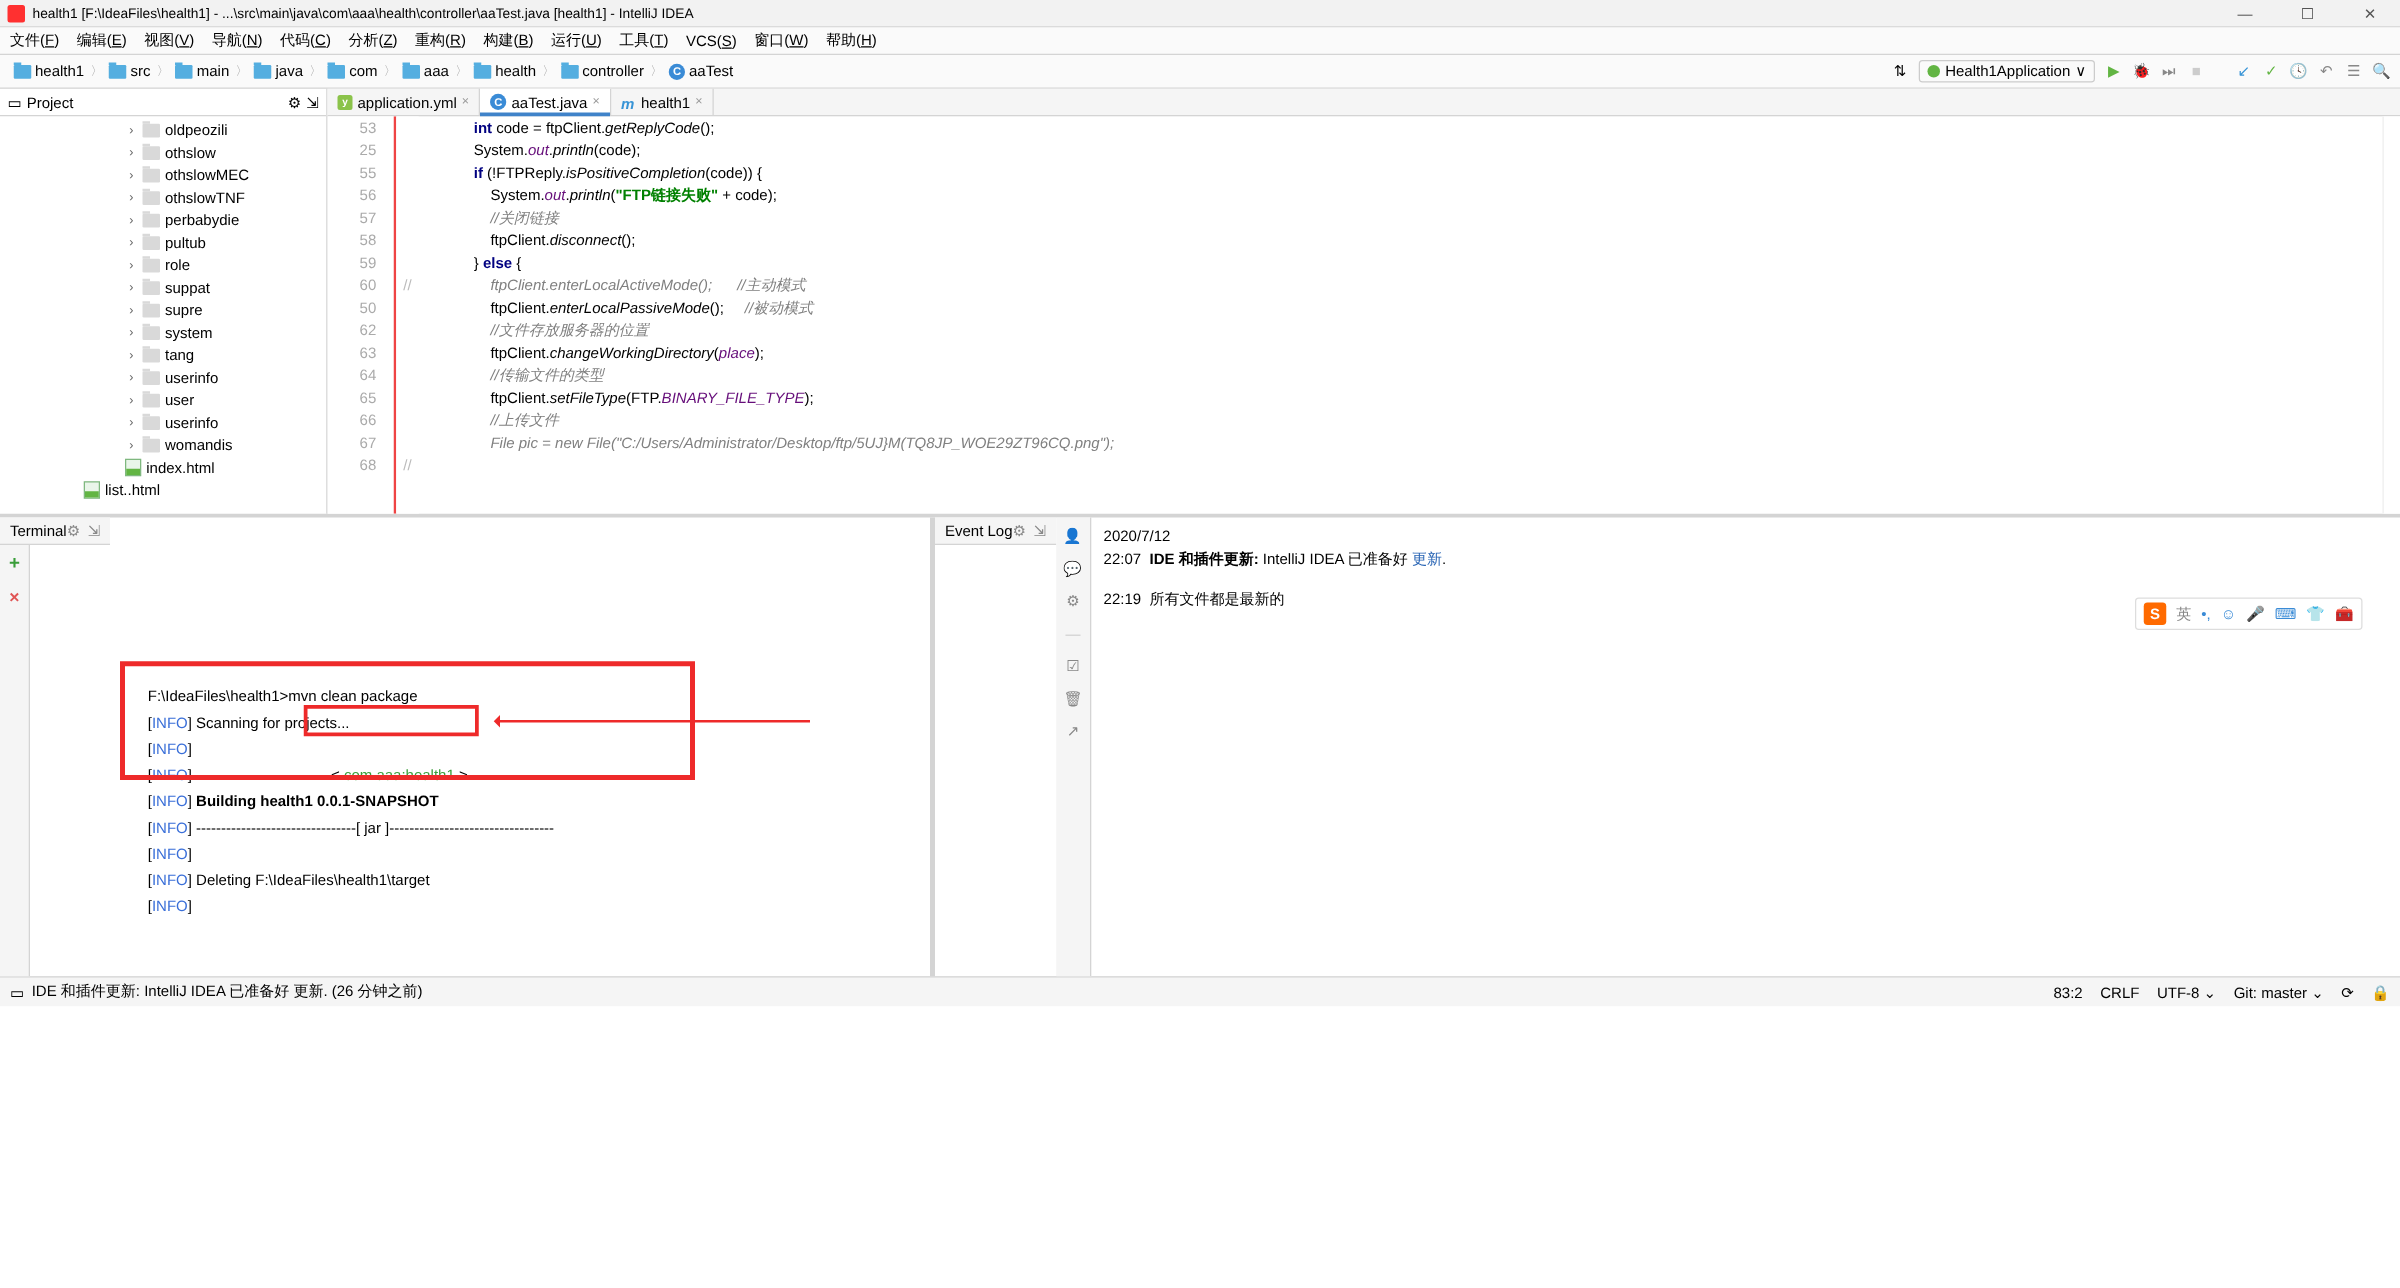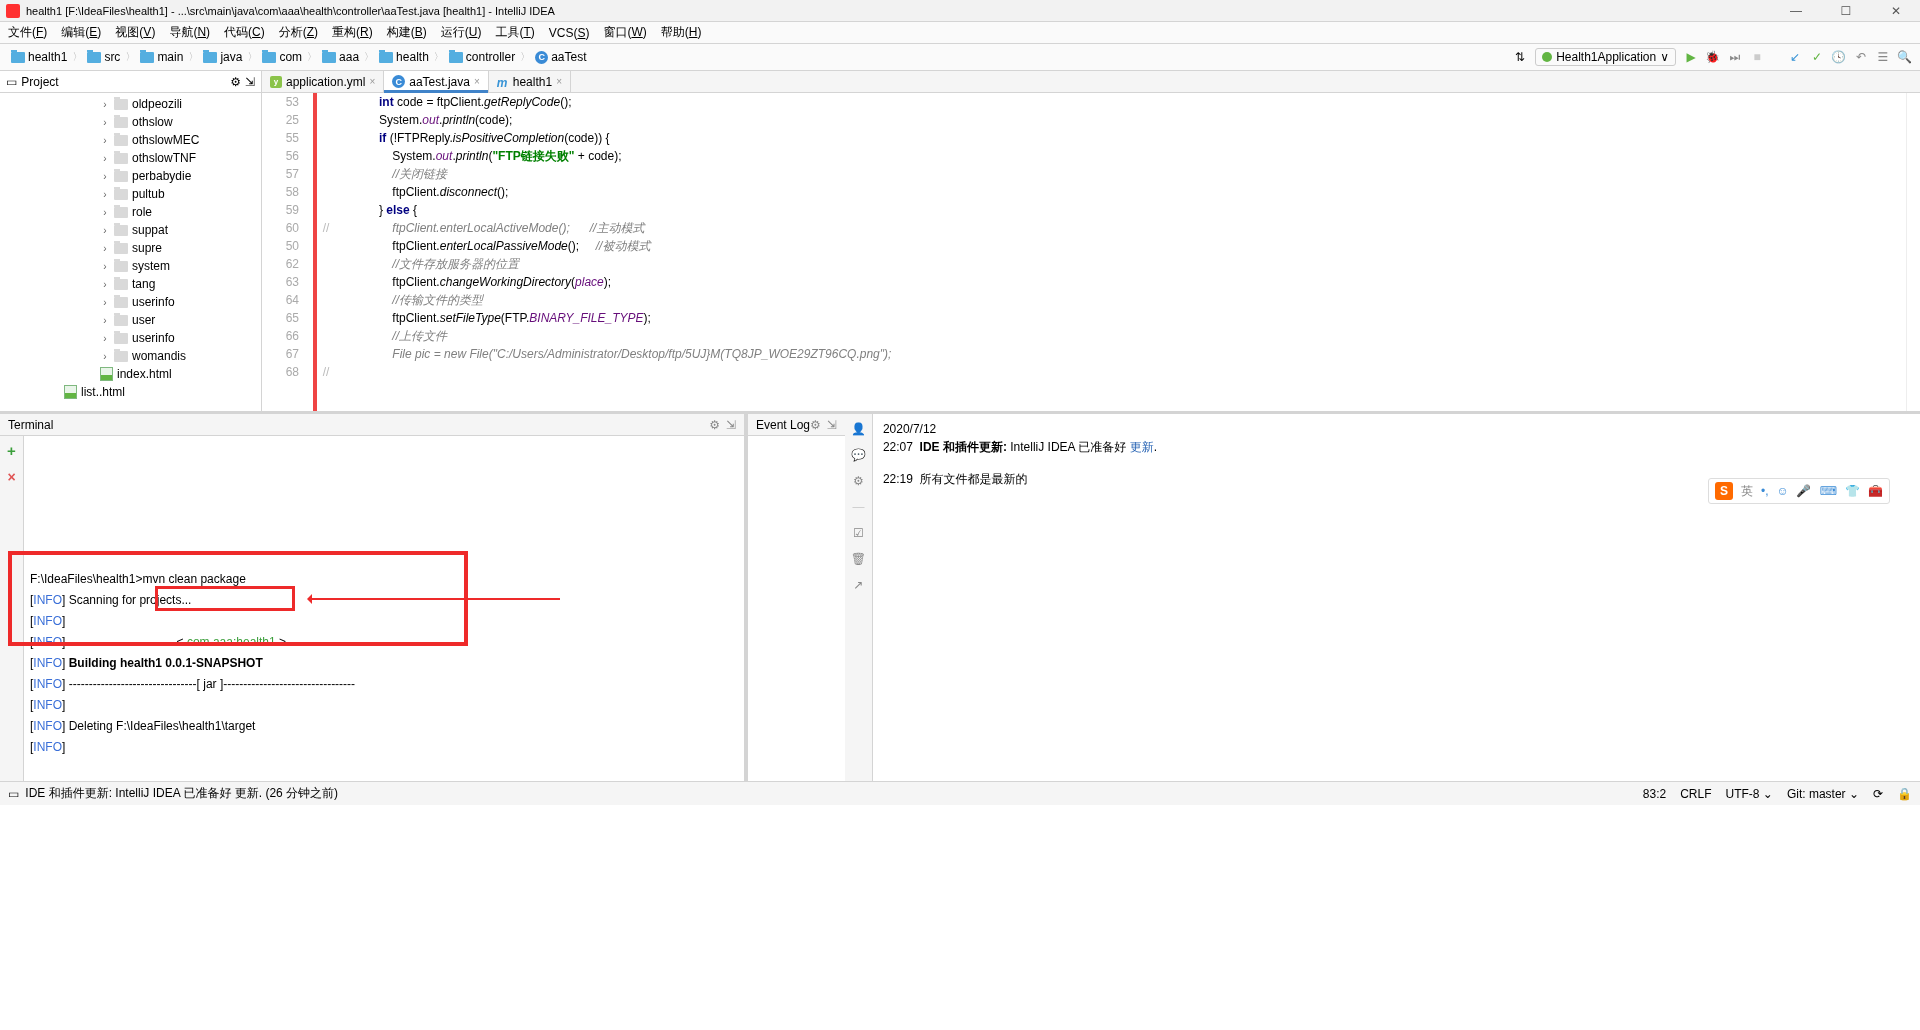--- a/index.html
+++ b/index.html
@@ -39,33 +39,33 @@
 .html-icon::after{content:"";position:absolute;bottom:0;left:0;right:0;height:5px;background:#62b543}
 .editor{flex:1;display:flex;flex-direction:column}
 .tabs{height:22px;display:flex;border-bottom:1px solid #d4d4d4;background:#f5f5f5}
 .tab{display:flex;align-items:center;gap:4px;padding:0 8px;border-right:1px solid #d4d4d4;font-size:11px;position:relative}
 .tab.active{background:#fff}
 .tab.active::after{content:"";position:absolute;bottom:-1px;left:0;right:0;height:3px;background:#4083c9}
 .tab-close{color:#999;font-size:10px}
 .yml-icon{width:12px;height:12px;background:#8bc34a;border-radius:2px;color:#fff;font-size:8px;display:flex;align-items:center;justify-content:center;font-weight:bold}
 .m-icon{width:12px;height:12px;color:#3894d6;font-style:italic;font-weight:bold}
 .code-area{display:flex;flex:1;font-family:Consolas,monospace;font-size:13px;overflow:hidden;position:relative}
-.gutter{width:55px;text-align:right;padding-right:14px;color:#aaa;background:#fff;border-right:4px solid #ef4444}
+.gutter{width:55px;text-align:right;padding-right:14px;color:#aaa;background:#fff;border-right:2px solid #ef4444}
 .gutter div{height:18px;line-height:18px}
 .glyph-margin{width:18px;background:#fff}
 .glyph-margin div{height:18px;line-height:18px;text-align:center;color:#bbb}
 .code{flex:1;padding-left:4px;white-space:pre;line-height:18px}
 .kw{color:#000080;font-weight:bold}
 .str{color:#008000;font-weight:bold}
 .fld{color:#660e7a;font-style:italic}
 .com{color:#808080;font-style:italic}
 .mth{font-style:italic}
 .err-strip{width:14px;background:#fff;border-left:1px solid #eee}
 .panels{display:flex;height:370px;border-top:3px solid #d4d4d4}
-.terminal{width:748px;border-right:4px solid #d4d4d4;display:flex;flex-direction:column;position:relative}
+.terminal{width:748px;border-right:4px solid #d4d4d4;display:flex;flex-direction:row;position:relative}
 .panel-hdr{height:22px;background:#f5f5f5;border-bottom:1px solid #d4d4d4;display:flex;align-items:center;padding:0 8px;font-size:11px}
 .panel-hdr-right{margin-left:auto;display:flex;gap:6px;color:#888}
 .term-strip{position:absolute;left:0;top:22px;bottom:0;width:24px;background:#f5f5f5;border-right:1px solid #d4d4d4;display:flex;flex-direction:column;align-items:center;padding-top:6px;gap:10px}
 .plus{color:#3a9e3a;font-size:15px;font-weight:bold}
 .xred{color:#e05555;font-size:14px;font-weight:bold}
 .term-body{flex:1;padding:8px 8px 8px 30px;font-family:Consolas,monospace;font-size:12px;line-height:21px;position:relative;overflow:hidden}
 .redbox1{position:absolute;left:8px;top:115px;width:460px;height:95px;border:4px solid #ee2a2a;pointer-events:none}
 .redbox2{position:absolute;left:155px;top:150px;width:140px;height:25px;border:3px solid #ee2a2a;pointer-events:none}
 .arrow{position:absolute;left:310px;top:162px;width:250px;height:2px;background:#ee2a2a}
 .arrow::before{content:"";position:absolute;left:-8px;top:-4px;border:5px solid transparent;border-right-color:#ee2a2a}
@@ -263,21 +263,21 @@
           </div>
           <div class="tree-row" style="padding-left: 100px;">
             <span class="chev">›</span>
             <span class="dimfold"></span>
             <span>womandis</span>
           </div>
           <div class="tree-row" style="padding-left: 100px;">
             <span class="html-icon"></span>
             <span>index.html</span>
           </div>
-          <div class="tree-row" style="padding-left: 64px;">
+          <div class="tree-row" style="padding-left: 51px; margin-left: 16px;">
             <span class="html-icon"></span>
             <span>list..html</span>
           </div>
         </div>
     </div>
   </div>
 
   <div class="editor">
     <div class="tabs" id="tabs">
         <div class="tab">

